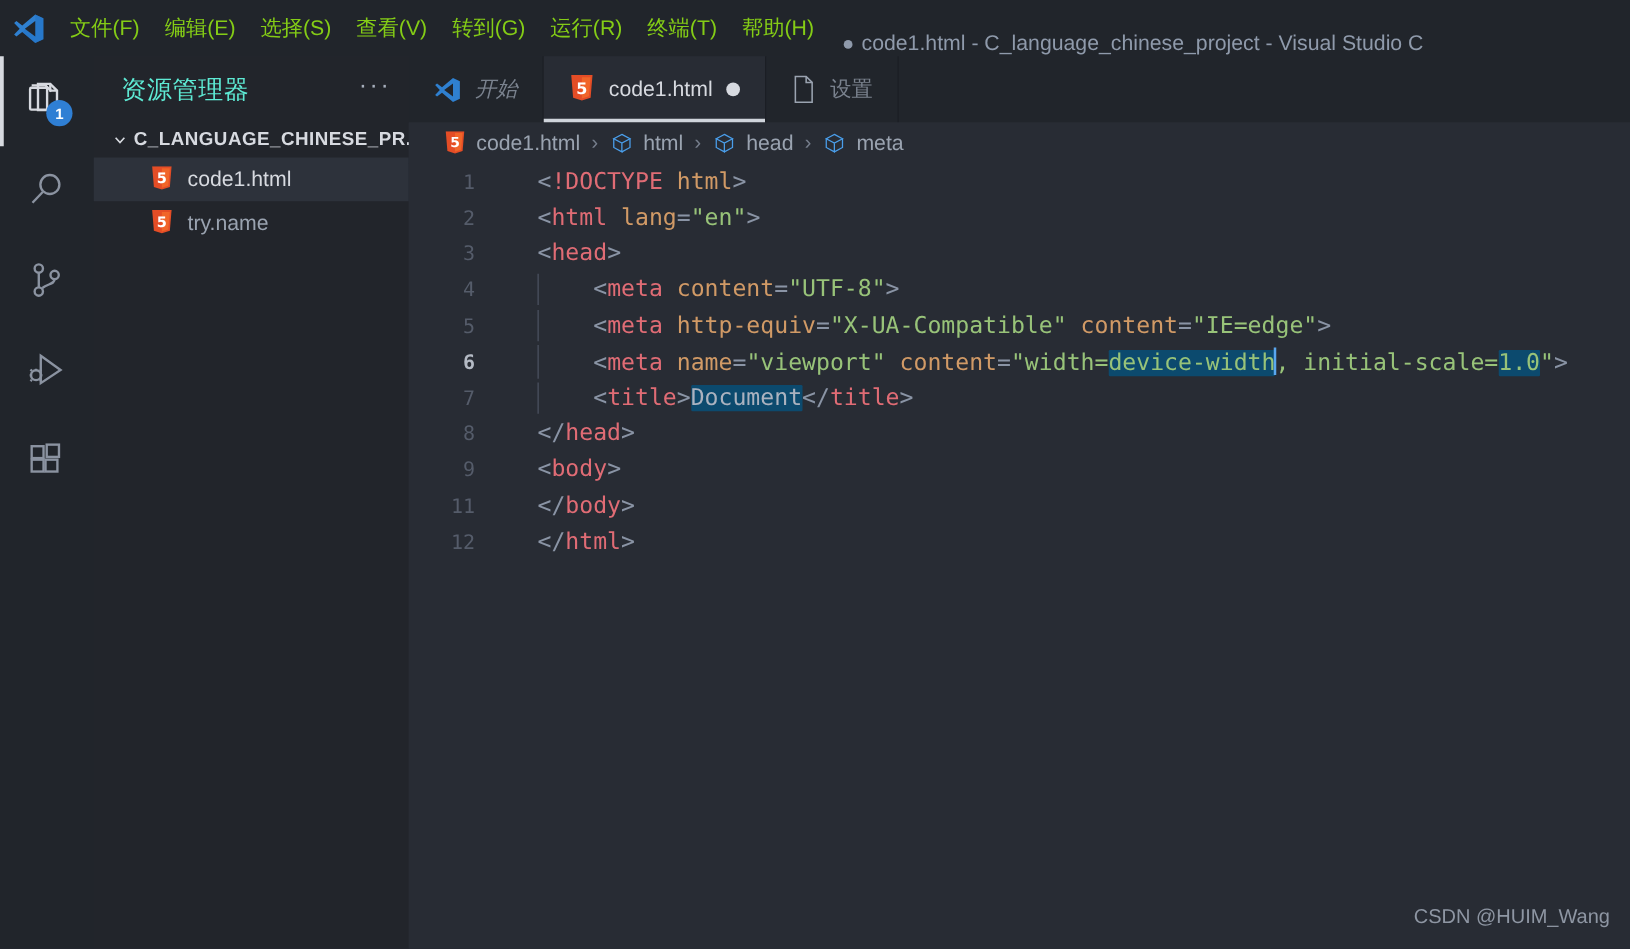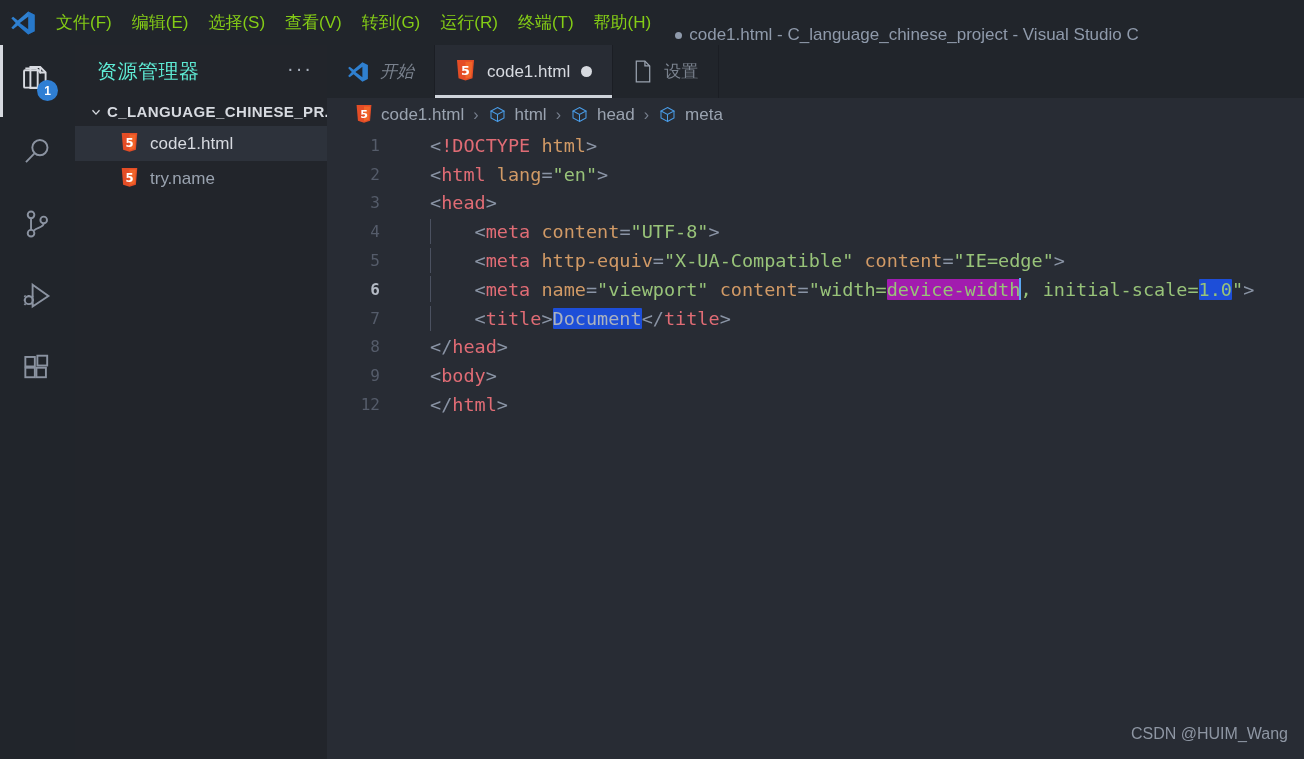--- a/index.html
+++ b/index.html
@@ -132,22 +132,22 @@
     content: ""; position: absolute; left: 42px; top: -2px; bottom: -2px;
     width: 1px; background: #4b5160;
   }
 
   
   .t-punc  { color: #8a94a5; }
   .t-tag   { color: #e06c75; }
   .t-attr  { color: #d19a66; }
   .t-str   { color: #98c379; }
   .t-txt   { color: #abb2bf; }
-  .sel     { background: #a21caf; border-radius: 1px; }
-  .occ     { background: #1d4ed8; border-radius: 1px; }
+  .sel     { background: #0c4a6e; border-radius: 1px; }
+  .occ     { background: #0c4a6e; border-radius: 1px; }
   .caret {
     display: inline-block; width: 2px; height: 22px; background: #5aa7f0;
     vertical-align: -4px; margin: 0 -1px;
   }
 
   
   .watermark {
     position: absolute; right: 16px; bottom: 16px;
     color: #8e96a3; font-size: 16px;
     font-family: "Liberation Sans", sans-serif;
@@ -339,18 +339,19 @@
   <div class="editor" id="editor">
       <div class="code-line"><div class="ln">1</div><div class="code-text"><span class="t-punc">&lt;</span><span class="t-tag">!DOCTYPE</span><span class="t-txt"> </span><span class="t-attr">html</span><span class="t-punc">&gt;</span></div></div>
       <div class="code-line"><div class="ln">2</div><div class="code-text"><span class="t-punc">&lt;</span><span class="t-tag">html</span><span class="t-txt"> </span><span class="t-attr">lang</span><span class="t-punc">=</span><span class="t-str">"en"</span><span class="t-punc">&gt;</span></div></div>
       <div class="code-line"><div class="ln">3</div><div class="code-text"><span class="t-punc">&lt;</span><span class="t-tag">head</span><span class="t-punc">&gt;</span></div></div>
       <div class="code-line ind"><div class="ln">4</div><div class="code-text"><span class="t-txt">    </span><span class="t-punc">&lt;</span><span class="t-tag">meta</span><span class="t-txt"> </span><span class="t-attr">content</span><span class="t-punc">=</span><span class="t-str">"UTF-8"</span><span class="t-punc">&gt;</span></div></div>
       <div class="code-line ind"><div class="ln">5</div><div class="code-text"><span class="t-txt">    </span><span class="t-punc">&lt;</span><span class="t-tag">meta</span><span class="t-txt"> </span><span class="t-attr">http-equiv</span><span class="t-punc">=</span><span class="t-str">"X-UA-Compatible"</span><span class="t-txt"> </span><span class="t-attr">content</span><span class="t-punc">=</span><span class="t-str">"IE=edge"</span><span class="t-punc">&gt;</span></div></div>
       <div class="code-line ind current"><div class="ln">6</div><div class="code-text"><span class="t-txt">    </span><span class="t-punc">&lt;</span><span class="t-tag">meta</span><span class="t-txt"> </span><span class="t-attr">name</span><span class="t-punc">=</span><span class="t-str">"viewport"</span><span class="t-txt"> </span><span class="t-attr">content</span><span class="t-punc">=</span><span class="t-str">"width=</span><span class="t-str sel">device-width</span><span class="caret"></span><span class="t-str">, initial-scale=</span><span class="t-str occ">1.0</span><span class="t-str">"</span><span class="t-punc">&gt;</span></div></div>
       <div class="code-line ind"><div class="ln">7</div><div class="code-text"><span class="t-txt">    </span><span class="t-punc">&lt;</span><span class="t-tag">title</span><span class="t-punc">&gt;</span><span class="t-txt occ">Document</span><span class="t-punc">&lt;/</span><span class="t-tag">title</span><span class="t-punc">&gt;</span></div></div>
       <div class="code-line"><div class="ln">8</div><div class="code-text"><span class="t-punc">&lt;/</span><span class="t-tag">head</span><span class="t-punc">&gt;</span></div></div>
       <div class="code-line"><div class="ln">9</div><div class="code-text"><span class="t-punc">&lt;</span><span class="t-tag">body</span><span class="t-punc">&gt;</span></div></div>
+      <div class="code-line"><div class="ln">11</div><div class="code-text"><span class="t-punc">&lt;/</span><span class="t-tag">body</span><span class="t-punc">&gt;</span></div></div>
       <div class="code-line"><div class="ln">12</div><div class="code-text"><span class="t-punc">&lt;/</span><span class="t-tag">html</span><span class="t-punc">&gt;</span></div></div>
     </div>
 
   <div class="watermark">CSDN @HUIM_Wang</div>
 
 </div>
 
 </body></html>

